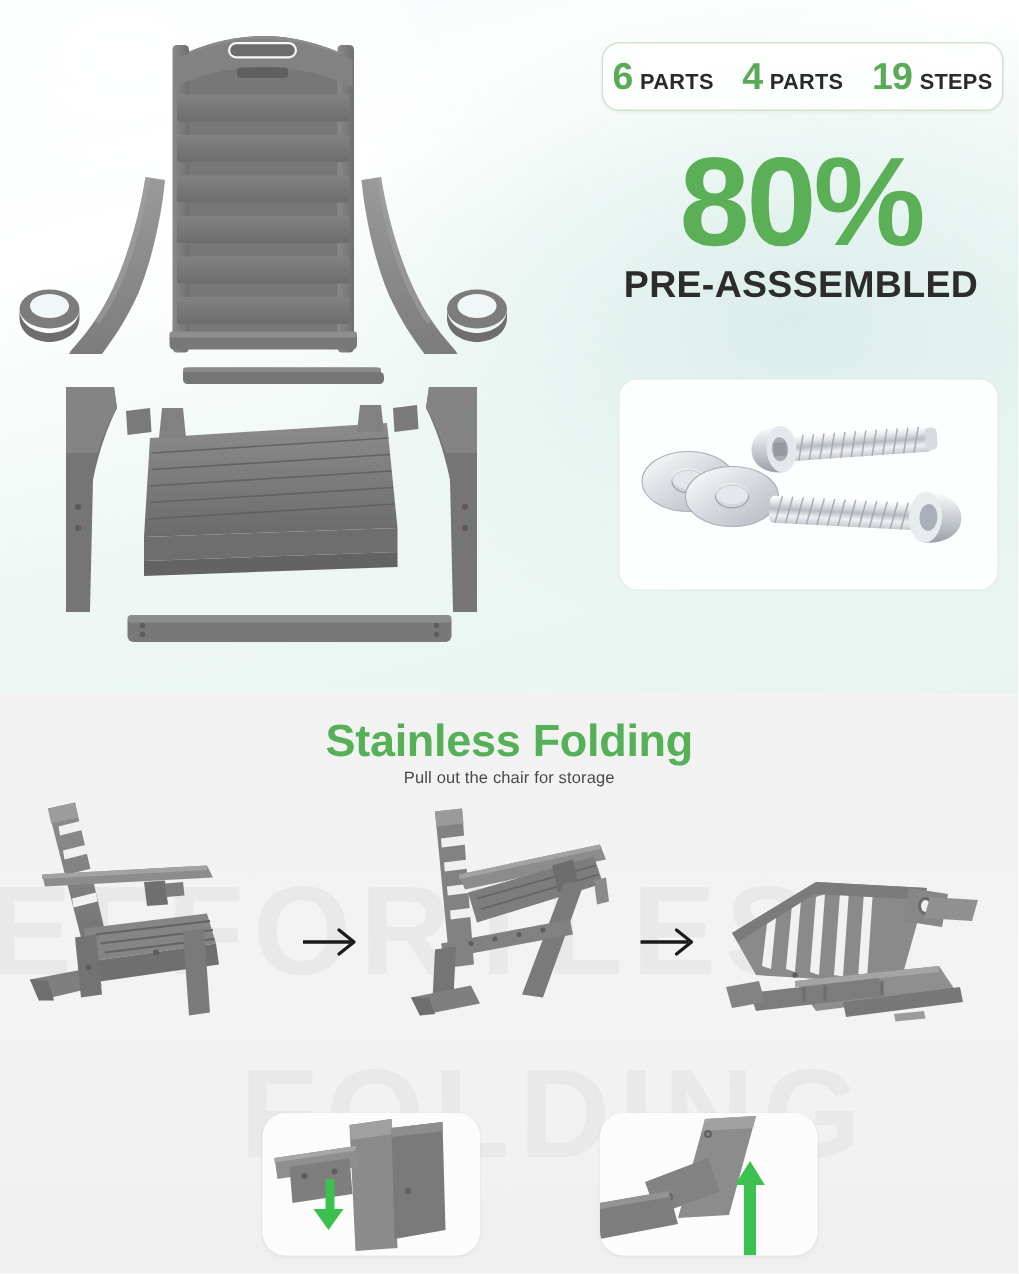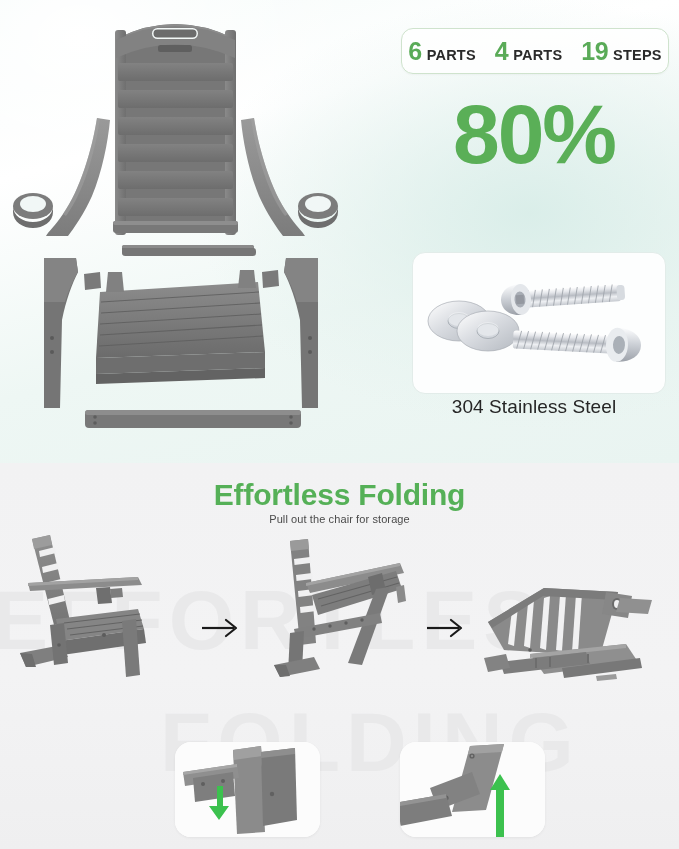--- a/index.html
+++ b/index.html
@@ -204,20 +204,21 @@
         <span class="bnum">4</span>
         <span class="blab">PARTS</span>
       </div>
       <div class="bitem">
         <span class="bnum">19</span>
         <span class="blab">STEPS</span>
       </div>
     </div>
 
     <div class="pct">80%</div>
+    <div class="pcap">PRE-ASSSEMBLED</div>
 
     <div class="hwcard">
       <svg width="252" height="140" viewBox="0 0 252 140">
         <defs>
           <linearGradient id="gSteel" x1="0" y1="0" x2="0" y2="1">
             <stop offset="0" stop-color="#ffffff"></stop>
             <stop offset=".22" stop-color="#e6e8ec"></stop>
             <stop offset=".48" stop-color="#b9bdc4"></stop>
             <stop offset=".72" stop-color="#eef0f3"></stop>
             <stop offset="1" stop-color="#c6cad0"></stop>
@@ -291,26 +292,25 @@
             <line x1="192" y1="80" x2="188" y2="98"></line>
           </g>
 
           <path d="M204,72 C218,72 228,79 228,89 C228,99 218,106 204,106 Z" fill="url(#gHead)"></path>
           <ellipse cx="204" cy="89" rx="11" ry="17" fill="#e9ecef"></ellipse>
           <ellipse cx="206" cy="89" rx="6" ry="9" fill="#aab0b7"></ellipse>
         </g>
       </svg>
     </div>
 
-    <div class="hwcap">304 Stainless Steel</div>
   </div>
 
   <div id="bottom">
 
-    <div class="fold-h">Effortless Folding</div>
+    <div class="fold-h">Stainless Folding</div>
     <div class="fold-s">Pull out the chair for storage</div>
   </div>
 
   <div class="wm wm1">EFFORTLESS</div>
   <div class="wm wm2">FOLDING</div>
 
   <div class="stage" style="left:10px;top:525px;">
     <svg width="185" height="160" viewBox="0 0 185 160">
       <defs>
         <linearGradient id="p1" x1="0" y1="0" x2="0" y2="1">

